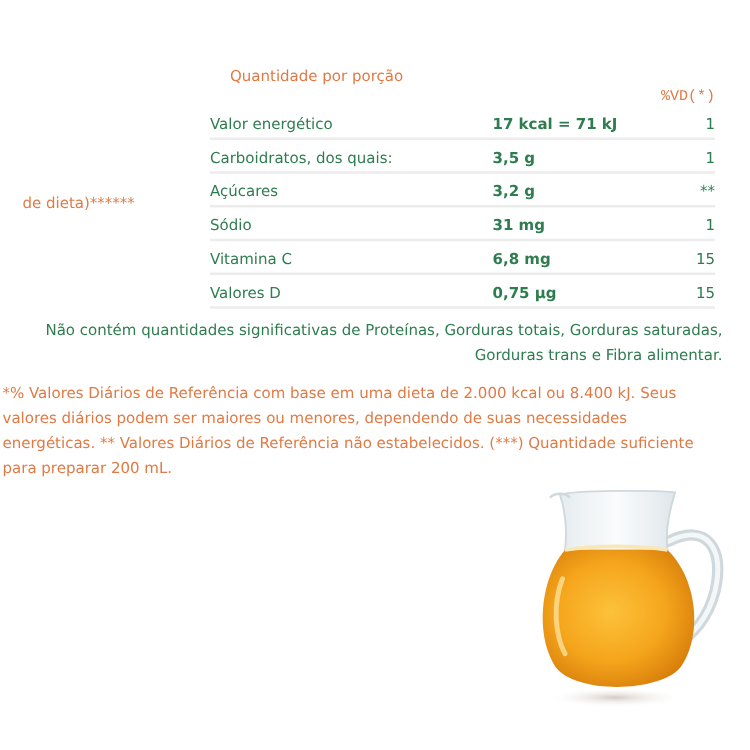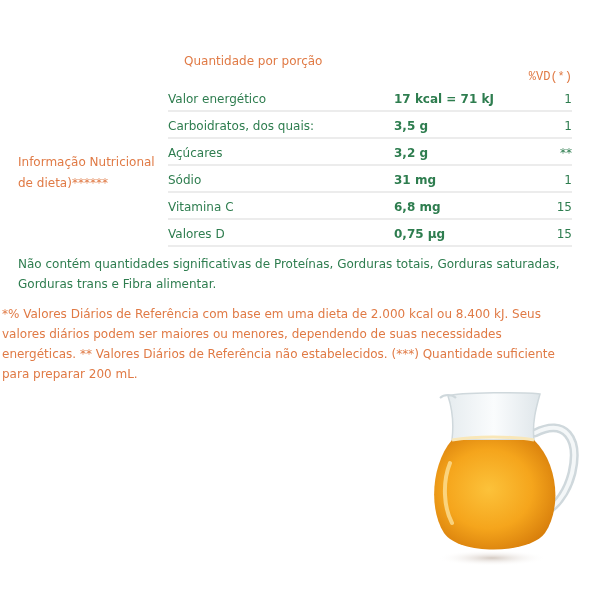--- a/index.html
+++ b/index.html
@@ -57,20 +57,21 @@
     .row .vd { position: absolute; right: 0; top: 7px; white-space: nowrap; }
 
     .note-green {
       position: absolute;
       left: 18px;
       top: 254px;
       width: 560px;
       line-height: 20px;
       font-size: 12px;
       color: #2e7d4f;
+      text-align: right;
     }
     .note-orange {
       position: absolute;
       left: 2px;
       top: 304px;
       width: 565px;
       line-height: 20px;
       font-size: 12px;
       color: #e07a45;
     }
@@ -80,21 +81,20 @@
       left: 430px;
       top: 378px;
       width: 160px;
       height: 200px;
     }
   </style>
 </head>
 <body>
 
 <div class="side-info">
-  <div>Informação Nutricional</div>
   <div>de dieta)******</div>
 </div>
 
 <div class="table-header">
   <span class="left">Quantidade por porção</span>
   <span class="right">%VD(*)</span>
 </div>
 
 <div class="table">
   <div class="row">

